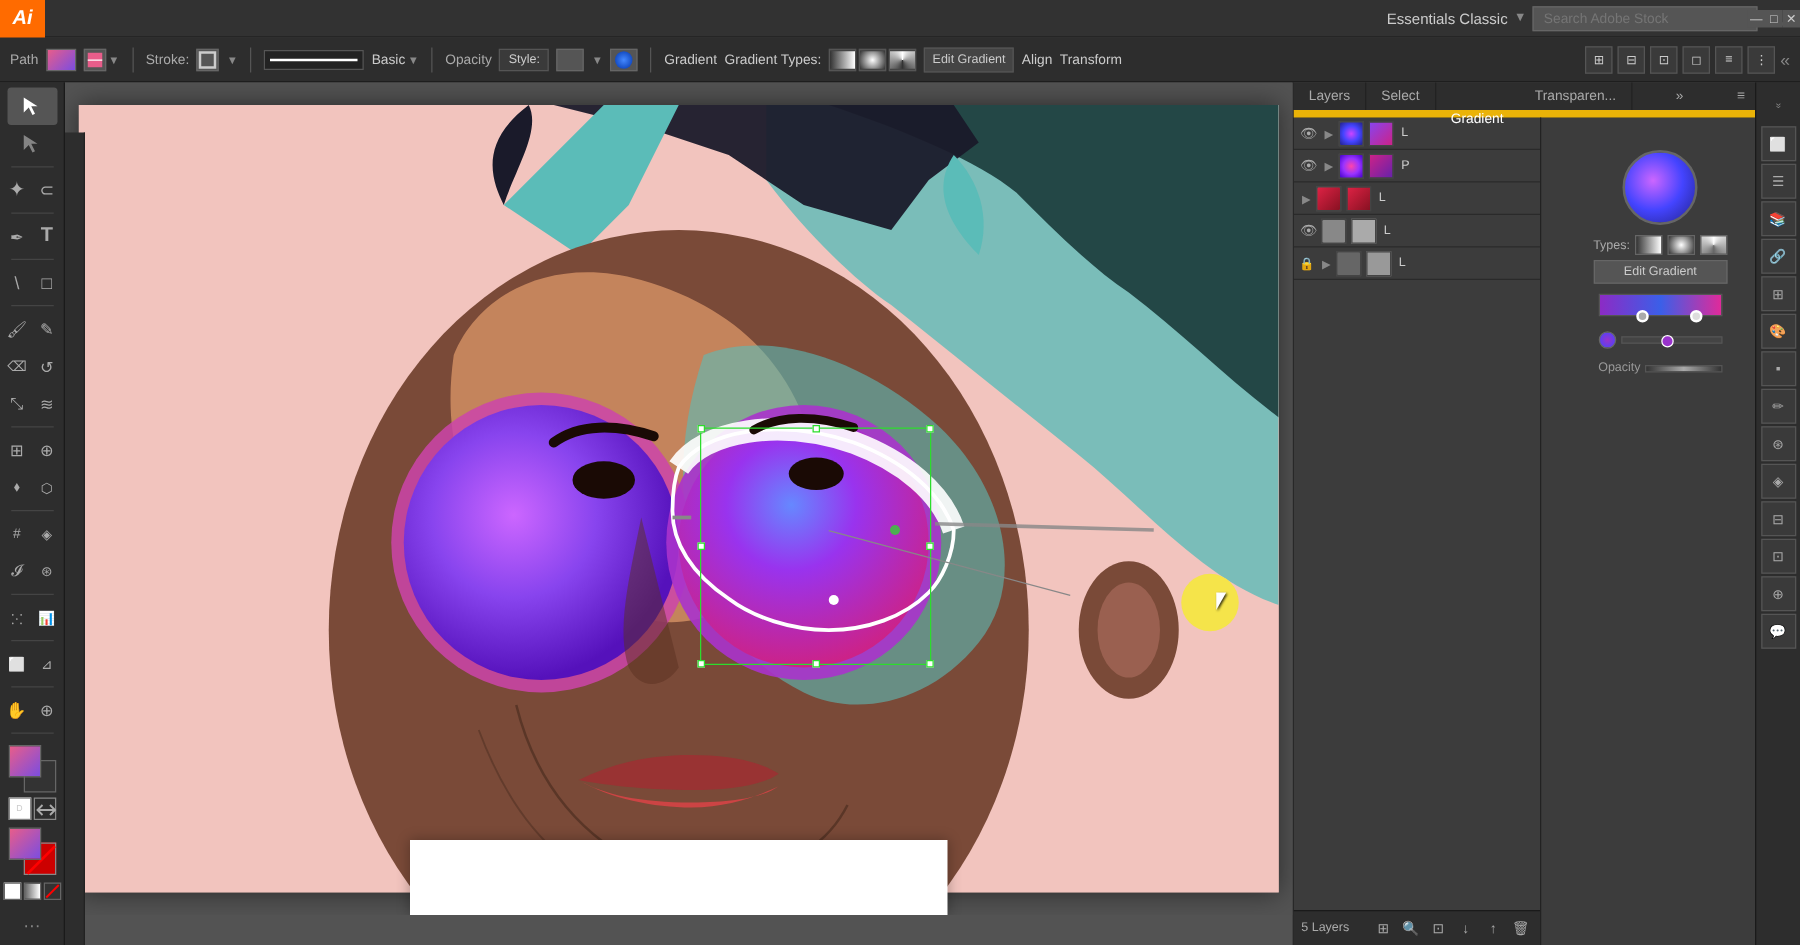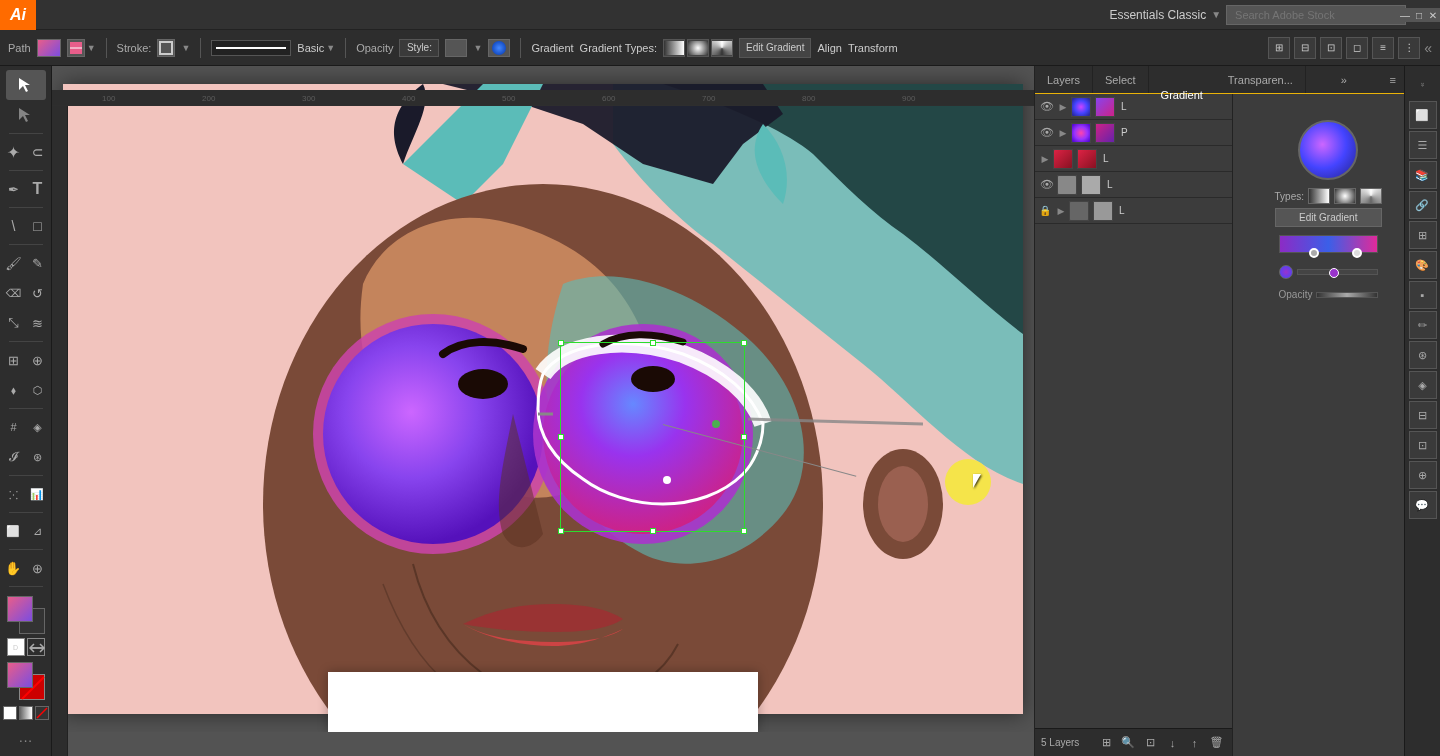--- a/index.html
+++ b/index.html
@@ -79,21 +79,21 @@
     #canvas-container {
       width: 100%; height: calc(100% - 24px); background: #535353; position: relative; display: flex; align-items: center; justify-content: center; overflow: hidden;
     }
     #artboard {
       width: 960px; height: 630px; background: #f2c4be; position: relative; overflow: hidden;
       box-shadow: 0 0 20px rgba(0,0,0,0.5);
     }
 
     
     #right-panel { width: 370px; background: #3c3c3c; display: flex; flex-direction: column; border-left: 1px solid #222; flex-shrink: 0; }
-    #panel-tabs { display: flex; background: #2d2d2d; border-bottom: 1px solid #eab308; height: 28px; }
+    #panel-tabs { display: flex; background: #2d2d2d; border-bottom: 6px solid #eab308; height: 28px; }
     .panel-tab { padding: 0 12px; display: flex; align-items: center; font-size: 11px; color: #aaa; cursor: pointer; border-right: 1px solid #222; }
     .panel-tab.active { color: #fff; background: #3c3c3c; margin-top: 29px; }
     .panel-more { margin-left: auto; padding: 0 8px; display: flex; align-items: center; cursor: pointer; color: #aaa; }
 
     
     #layers-panel { flex: 1; display: flex; }
     #layers-left { width: 250px; border-right: 1px solid #222; display: flex; flex-direction: column; }
     #layers-list { flex: 1; overflow-y: auto; }
     .layer-row {
       height: 26px; display: flex; align-items: center; padding: 0 4px; cursor: pointer; border-bottom: 1px solid #2a2a2a; gap: 2px;
@@ -360,34 +360,20 @@
       </div>
     </div>
 
     <div style="padding:4px; margin-top:4px;">
       <div style="color:#888; text-align:center; font-size:14px; cursor:pointer;">···</div>
     </div>
   </div>
 
   <div id="canvas-area">
 
-    <div id="ruler-top">
-      <svg width="100%" height="16" style="opacity:0.5;">
-        <line x1="0" y1="16" x2="100%" y2="16" stroke="#555" stroke-width="1"></line>
-        <text x="50" y="11" fill="#888" font-size="8">100</text>
-        <text x="150" y="11" fill="#888" font-size="8">200</text>
-        <text x="250" y="11" fill="#888" font-size="8">300</text>
-        <text x="350" y="11" fill="#888" font-size="8">400</text>
-        <text x="450" y="11" fill="#888" font-size="8">500</text>
-        <text x="550" y="11" fill="#888" font-size="8">600</text>
-        <text x="650" y="11" fill="#888" font-size="8">700</text>
-        <text x="750" y="11" fill="#888" font-size="8">800</text>
-        <text x="850" y="11" fill="#888" font-size="8">900</text>
-      </svg>
-    </div>
 
     <div id="ruler-left"></div>
 
 
     <div id="canvas-container">
       <div id="artboard">
 
         <svg class="face-svg" viewBox="0 0 960 630" xmlns="http://www.w3.org/2000/svg">
 
           <rect width="960" height="630" fill="#f2c4be"></rect>

